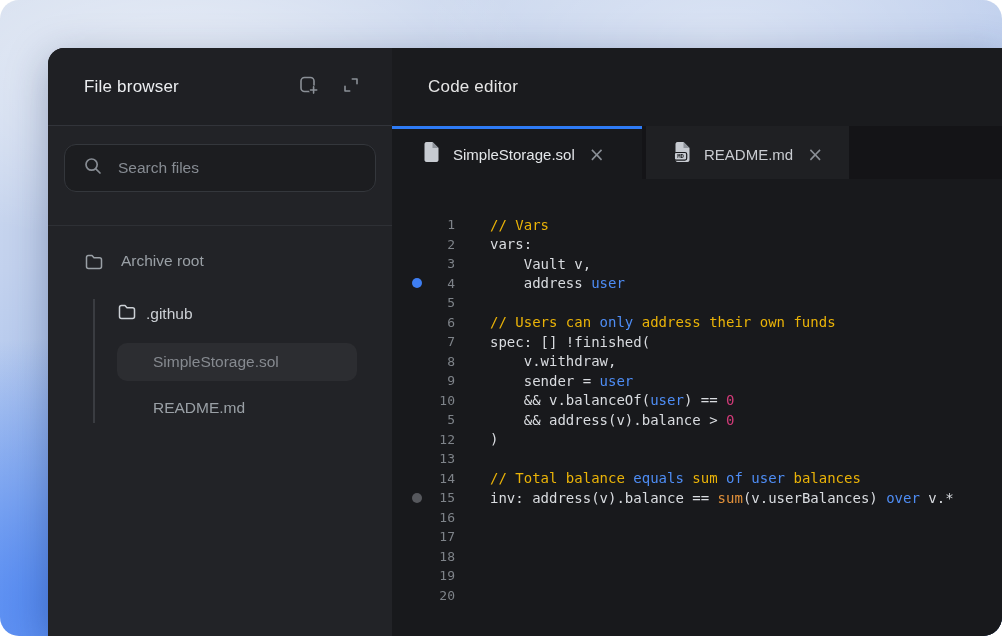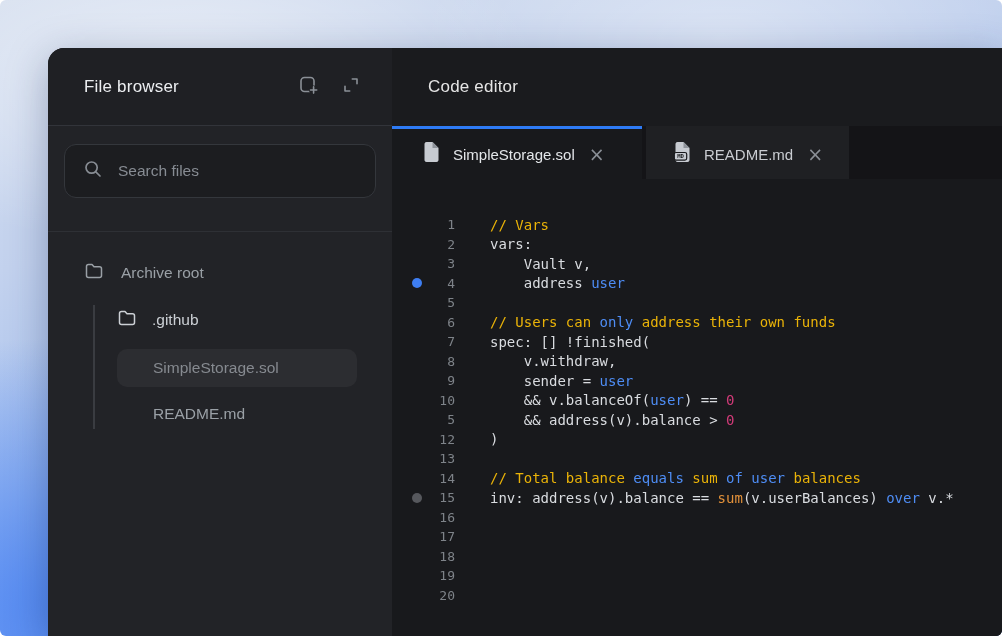--- a/index.html
+++ b/index.html
@@ -1,21 +1,21 @@
 <!DOCTYPE html>
 <html><head>
 <meta charset="utf-8">
 <style>
   html,body { margin:0; padding:0; background:#ffffff; }
   * { box-sizing:border-box; }
   body { font-family:"Liberation Sans", sans-serif; }
 
   .canvas {
     position:relative; width:1002px; height:636px;
-    border-radius:6px; overflow:hidden;
+    border-radius:19px; overflow:hidden;
     background:
       radial-gradient(60% 45% at 18% 12%, rgba(255,255,255,0.55) 0%, rgba(255,255,255,0) 60%),
       radial-gradient(50% 40% at 72% 6%, rgba(255,255,255,0.35) 0%, rgba(255,255,255,0) 60%),
       radial-gradient(70% 60% at 8% 95%, rgba(72,130,243,0.85) 0%, rgba(72,130,243,0) 70%),
       linear-gradient(165deg, #d3ddee 0%, #c3d2ee 30%, #a8c2ef 55%, #7fa6f1 80%, #5991f3 100%);
   }
 
   .window {
     position:absolute; left:48px; top:48px; right:0; bottom:0;
     display:flex; overflow:hidden;
@@ -27,35 +27,35 @@
   .sidebar { width:344px; flex:0 0 344px; background:#222327; display:flex; flex-direction:column; }
   .sidebar-header {
     height:78px; flex:0 0 78px; background:#1f2024; border-bottom:1px solid #32343a;
     display:flex; align-items:center; padding:0 30px 0 36px;
   }
   .sidebar-title { flex:1; font-size:17px; font-weight:500; color:#eceef1; letter-spacing:.2px; }
   .icon-btn { background:none; border:none; padding:0; margin-left:20px; cursor:pointer; color:#8b9097; display:flex; }
 
   .search-wrap { padding:18px 16px 0 16px; }
   .search-box {
-    height:54px; border:1px solid #34373c; background:#1c1d20; border-radius:12px;
+    height:48px; border:1px solid #34373c; background:#1c1d20; border-radius:12px;
     display:flex; align-items:center; padding:0 18px; color:#878c93;
   }
   .search-input {
     flex:1; margin-left:13px; background:transparent; border:none; outline:none;
     color:#dfe2e6; font-size:15.5px; font-family:"Liberation Sans", sans-serif;
   }
   .search-input::placeholder { color:#878c93; }
   .search-divider { margin-top:33px; border-top:1px solid #2e3035; }
 
   .tree { padding:26px 16px 0 36px; color:#9aa0a6; font-size:15.5px; }
-  .tree-root-row { display:flex; align-items:center; gap:17px; height:30px; cursor:pointer; }
+  .tree-root-row { display:flex; align-items:flex-start; gap:17px; height:30px; cursor:pointer; }
   .tree-children { margin:17px 0 0 9px; border-left:2px solid #3a3c41; }
   .tree-row { display:flex; align-items:center; height:30px; margin-left:22px; cursor:pointer; }
-  .tree-row.github { gap:15px; color:#ccd0d5; margin-bottom:14px; }
+  .tree-row.github { gap:9px; color:#ccd0d5; margin-bottom:14px; }
   .tree-pill {
     margin-left:22px; width:240px; height:38px; background:#2c2d31; border-radius:10px;
     display:flex; align-items:center; padding-left:36px; color:#868a90; margin-bottom:12px; cursor:pointer;
   }
   .tree-row.readme { padding-left:36px; color:#9aa0a6; }
 
   
   .editor { flex:1; min-width:0; display:flex; flex-direction:column; background:#18191c; }
   .editor-header { height:78px; flex:0 0 78px; background:#1a1b1e; display:flex; align-items:center; padding-left:36px; }
   .editor-title { font-size:17px; font-weight:400; color:#e5e5e5; letter-spacing:.2px; }

